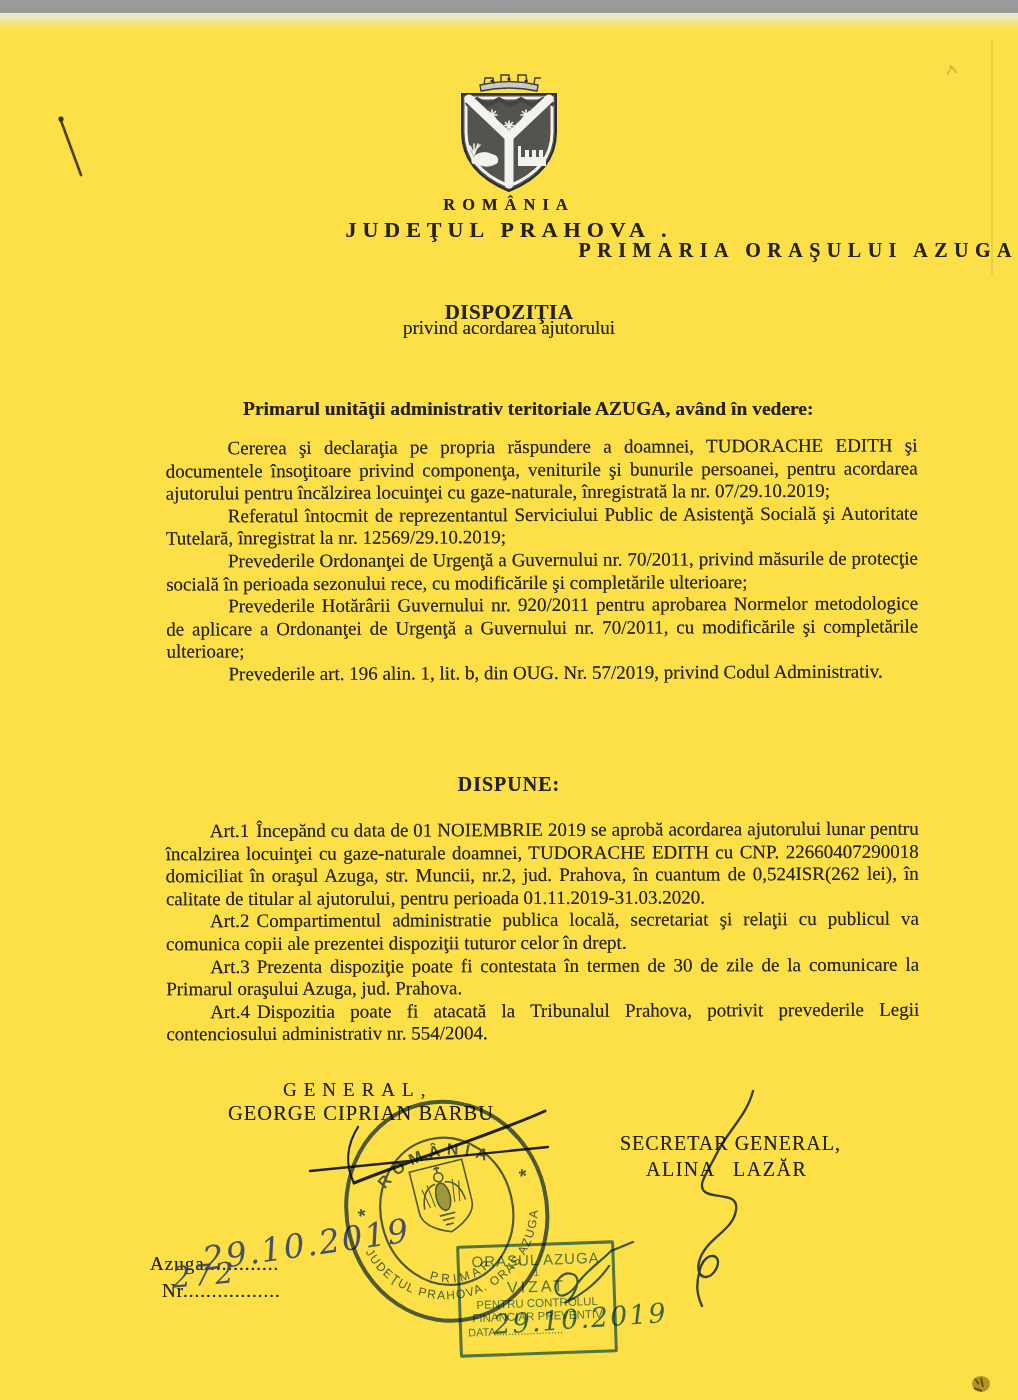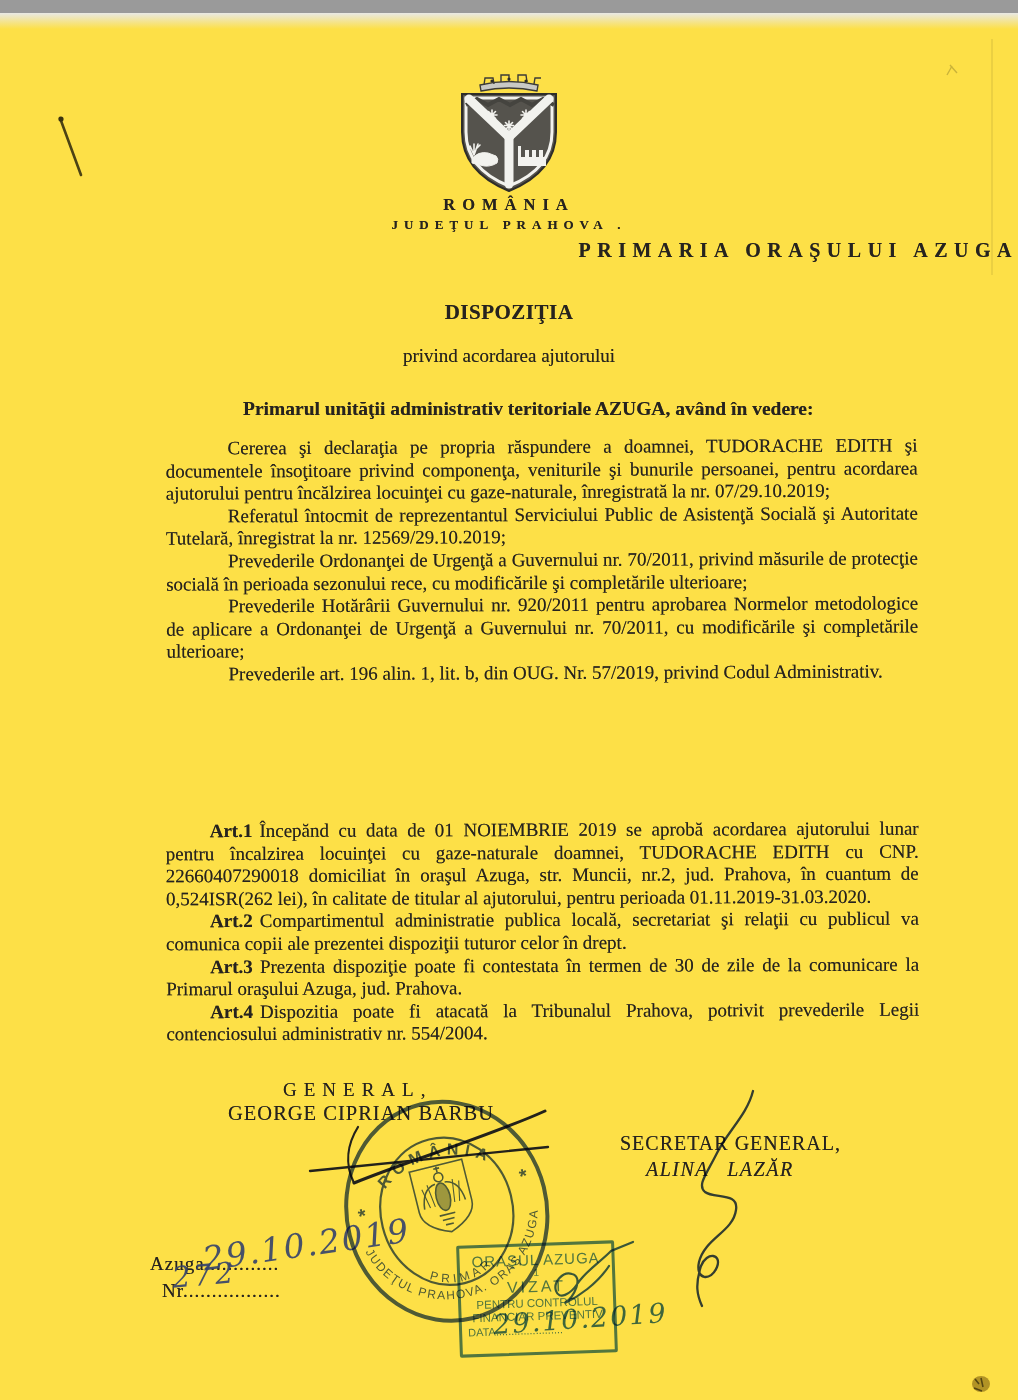--- a/index.html
+++ b/index.html
@@ -10,38 +10,38 @@
     color:#26231f;
   }
   .sheet::before{
     content:"";position:absolute;left:0;top:0;right:0;height:16px;
     background:linear-gradient(#e9e9e5,rgba(255,255,255,0));pointer-events:none;
   }
   .abs{position:absolute;}
   .ctr{left:0;width:1018px;text-align:center;}
   .ink{text-shadow:0 0 .5px rgba(40,36,30,.6);}
   .hdr1{top:182px;font-size:16.5px;font-weight:bold;letter-spacing:7px;}
-  .hdr2{top:204px;font-size:13px;font-weight:bold;letter-spacing:6px;}
+  .hdr2{top:204px;font-size:22px;font-weight:bold;letter-spacing:6px;}
   .hdr3{top:226px;font-size:20px;font-weight:bold;letter-spacing:6.5px;text-align:right;}
   .title{top:287px;font-size:21px;font-weight:bold;letter-spacing:.5px;}
-  .sub1{top:332px;font-size:19px;}
+  .sub1{top:304px;font-size:19px;}
   .sub2{top:336px;font-size:19px;}
   .intro{left:243px;top:385px;font-size:19.5px;font-weight:bold;}
   .bodyblock{left:166px;top:423px;width:752px;font-size:19px;line-height:22.6px;
     text-align:justify;transform:rotate(-.25deg);}
   .bodyblock p{margin:0;text-indent:62px;}
   .dispune{top:760px;font-size:20px;font-weight:bold;letter-spacing:1px;}
   .artblock{left:166px;top:806px;width:753px;font-size:19px;line-height:22.6px;
     text-align:justify;transform:rotate(-.2deg);}
   .artblock p{margin:0;text-indent:44px;}
-  .artblock .lbl{font-weight:bold;margin-right:7px;}
+  .artblock .lbl{font-weight:normal;margin-right:7px;}
   .sig-role-l{left:283px;top:1066px;font-size:19px;letter-spacing:7px;}
   .sig-name-l{left:228px;top:1089px;font-size:20.5px;letter-spacing:1px;}
   .sig-role-r{left:620px;top:1119px;font-size:20px;letter-spacing:1px;}
-  .sig-name-r{left:646px;top:1145px;font-size:20px;letter-spacing:1.5px;word-spacing:12px;font-style:italic;}
+  .sig-name-r{left:646px;top:1145px;font-size:20px;letter-spacing:1.5px;word-spacing:12px;}
   .foot-place{left:150px;top:1240px;font-size:19px;letter-spacing:1px;}
   .foot-nr{left:162px;top:1267px;font-size:19px;letter-spacing:1px;}
   .hand{font-family:"DejaVu Serif",serif;font-style:italic;}
   .hand-date{left:202px;top:1212px;font-size:33px;color:#39456b;
     transform:rotate(-8deg);letter-spacing:2px;opacity:.92;}
   .hand-nr{left:172px;top:1245px;font-size:29px;color:#39456b;
     transform:rotate(-5deg);letter-spacing:3px;opacity:.92;}
   .stamp-rect{
     left:458px;top:1230px;width:152px;height:106px;
     border:3px solid #4079d8;border-radius:2px;
@@ -121,20 +121,21 @@
   <div class="abs ink intro">Primarul unităţii administrativ teritoriale AZUGA, având în vedere:</div>
 
   <div class="abs ink bodyblock">
     <p>Cererea şi declaraţia pe propria răspundere a doamnei, TUDORACHE EDITH şi documentele însoţitoare privind componenţa, veniturile şi bunurile persoanei, pentru acordarea ajutorului pentru încălzirea locuinţei cu gaze-naturale, înregistrată la nr. 07/29.10.2019;</p>
     <p>Referatul întocmit de reprezentantul Serviciului Public de Asistenţă Socială şi Autoritate Tutelară, înregistrat la nr. 12569/29.10.2019;</p>
     <p>Prevederile Ordonanţei de Urgenţă a Guvernului nr. 70/2011, privind măsurile de protecţie socială în perioada sezonului rece, cu modificările şi completările ulterioare;</p>
     <p>Prevederile Hotărârii Guvernului nr. 920/2011 pentru aprobarea Normelor metodologice de aplicare a Ordonanţei de Urgenţă a Guvernului nr. 70/2011, cu modificările şi completările ulterioare;</p>
     <p>Prevederile art. 196 alin. 1, lit. b, din OUG. Nr. 57/2019, privind Codul Administrativ.</p>
   </div>
 
+  <div class="abs ctr ink dispune">DISPUNE:</div>
 
   <div class="abs ink artblock">
     <p><span class="lbl">Art.1</span><span>Începănd cu data de 01 NOIEMBRIE 2019 se aprobă acordarea ajutorului lunar pentru încalzirea locuinţei cu gaze-naturale doamnei, TUDORACHE EDITH cu CNP. 22660407290018 domiciliat în oraşul Azuga, str. Muncii, nr.2, jud. Prahova, în cuantum de 0,524ISR(262 lei), în calitate de titular al ajutorului, pentru perioada 01.11.2019-31.03.2020.</span></p>
     <p><span class="lbl">Art.2</span><span>Compartimentul administratie publica locală, secretariat şi relaţii cu publicul va comunica copii ale prezentei dispoziţii tuturor celor în drept.</span></p>
     <p><span class="lbl">Art.3</span><span>Prezenta dispoziţie poate fi contestata în termen de 30 de zile de la comunicare la Primarul oraşului Azuga, jud. Prahova.</span></p>
     <p><span class="lbl">Art.4</span><span>Dispozitia poate fi atacată la Tribunalul Prahova, potrivit prevederile Legii contenciosului administrativ nr. 554/2004.</span></p>
   </div>
 
   <div class="abs ink sig-role-l">GENERAL,</div>
   <div class="abs ink sig-name-l">GEORGE CIPRIAN BARBU</div>

